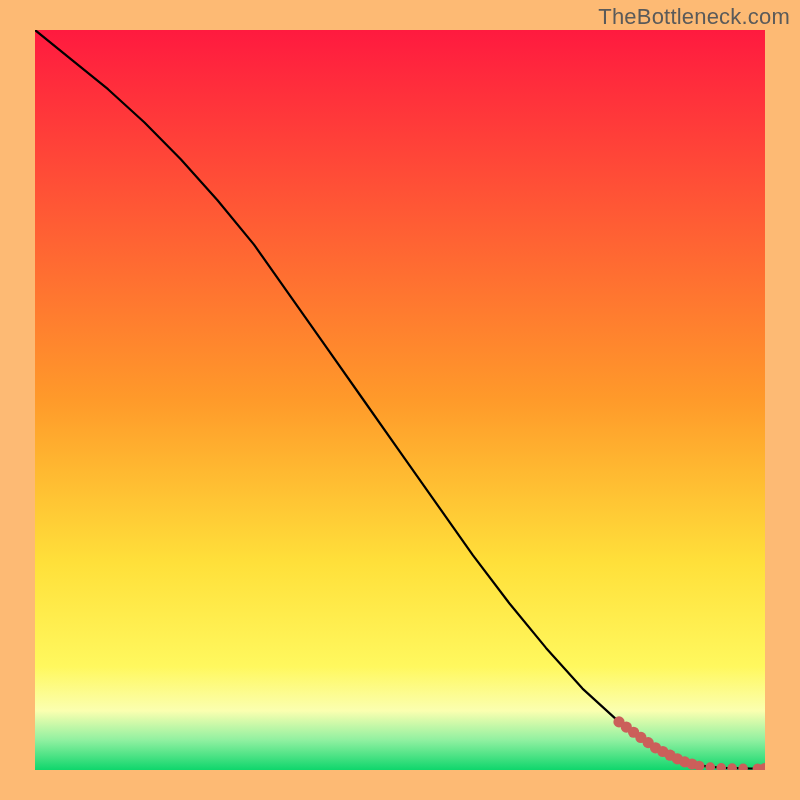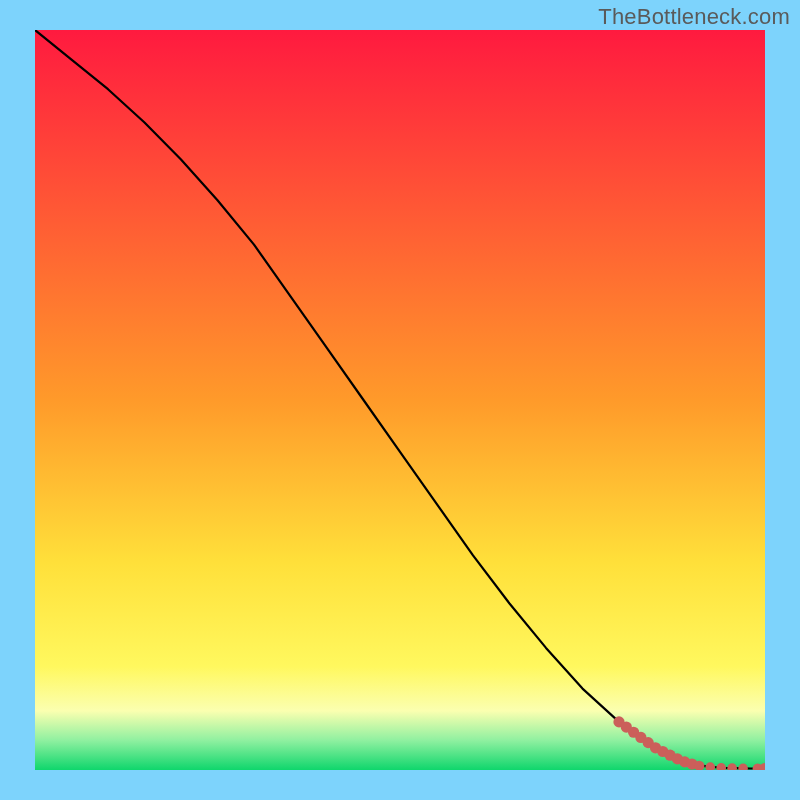--- a/index.html
+++ b/index.html
@@ -8,21 +8,21 @@
     width: 800px;
     height: 800px;
     background: #000;
     overflow: hidden;
     font-family: Arial, Helvetica, sans-serif;
   }
   .frame {
     position: relative;
     width: 800px;
     height: 800px;
-    background: #7dd3fc;
+    background: #fdba74;
   }
   .watermark {
     position: absolute;
     top: 4px;
     right: 10px;
     color: #5a5a5a;
     font-size: 22px;
     letter-spacing: 0.2px;
     user-select: none;
   }

